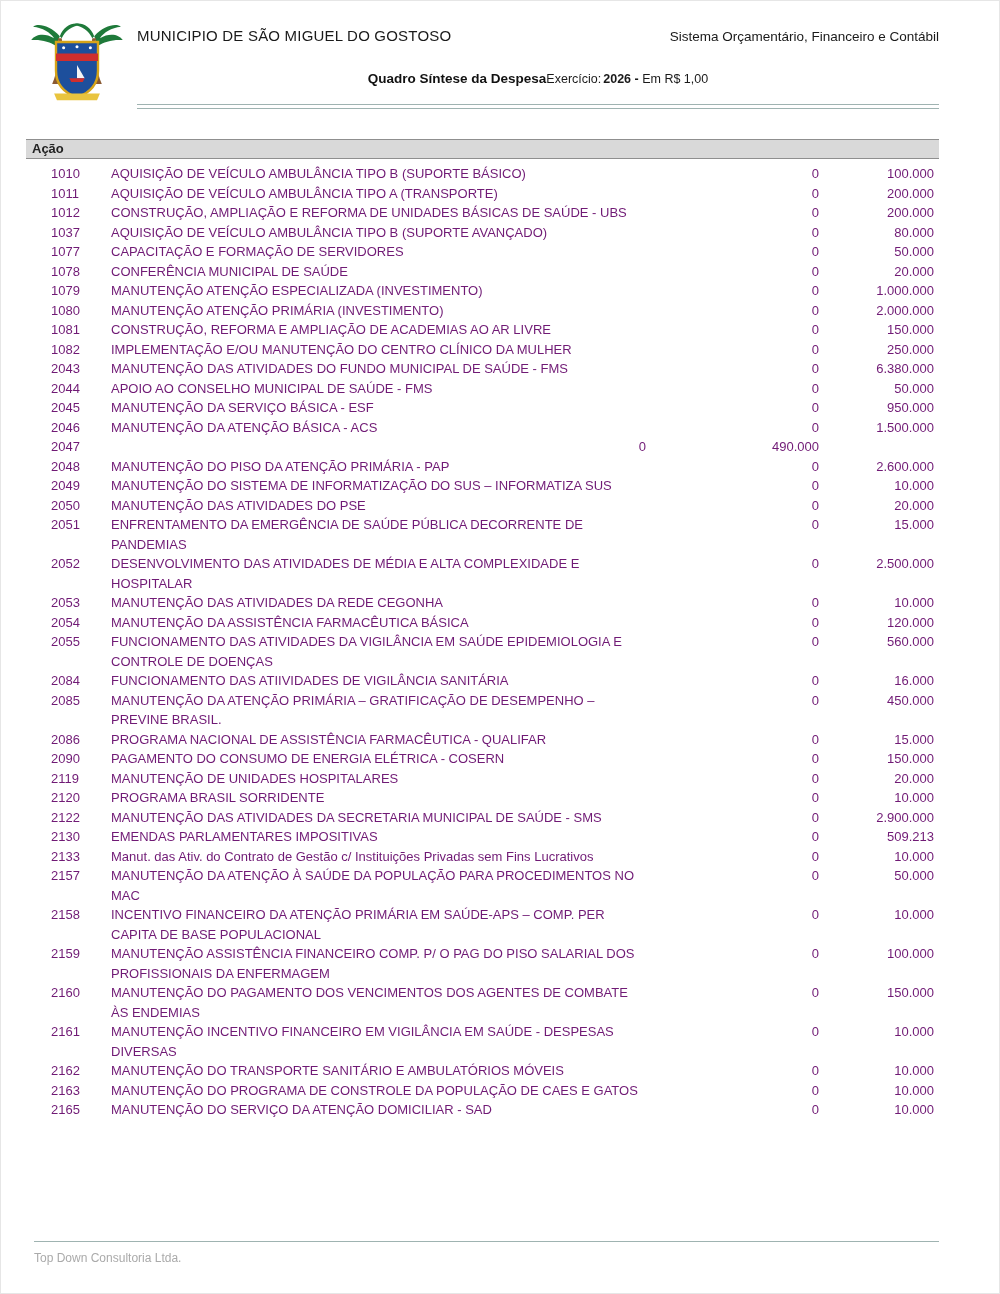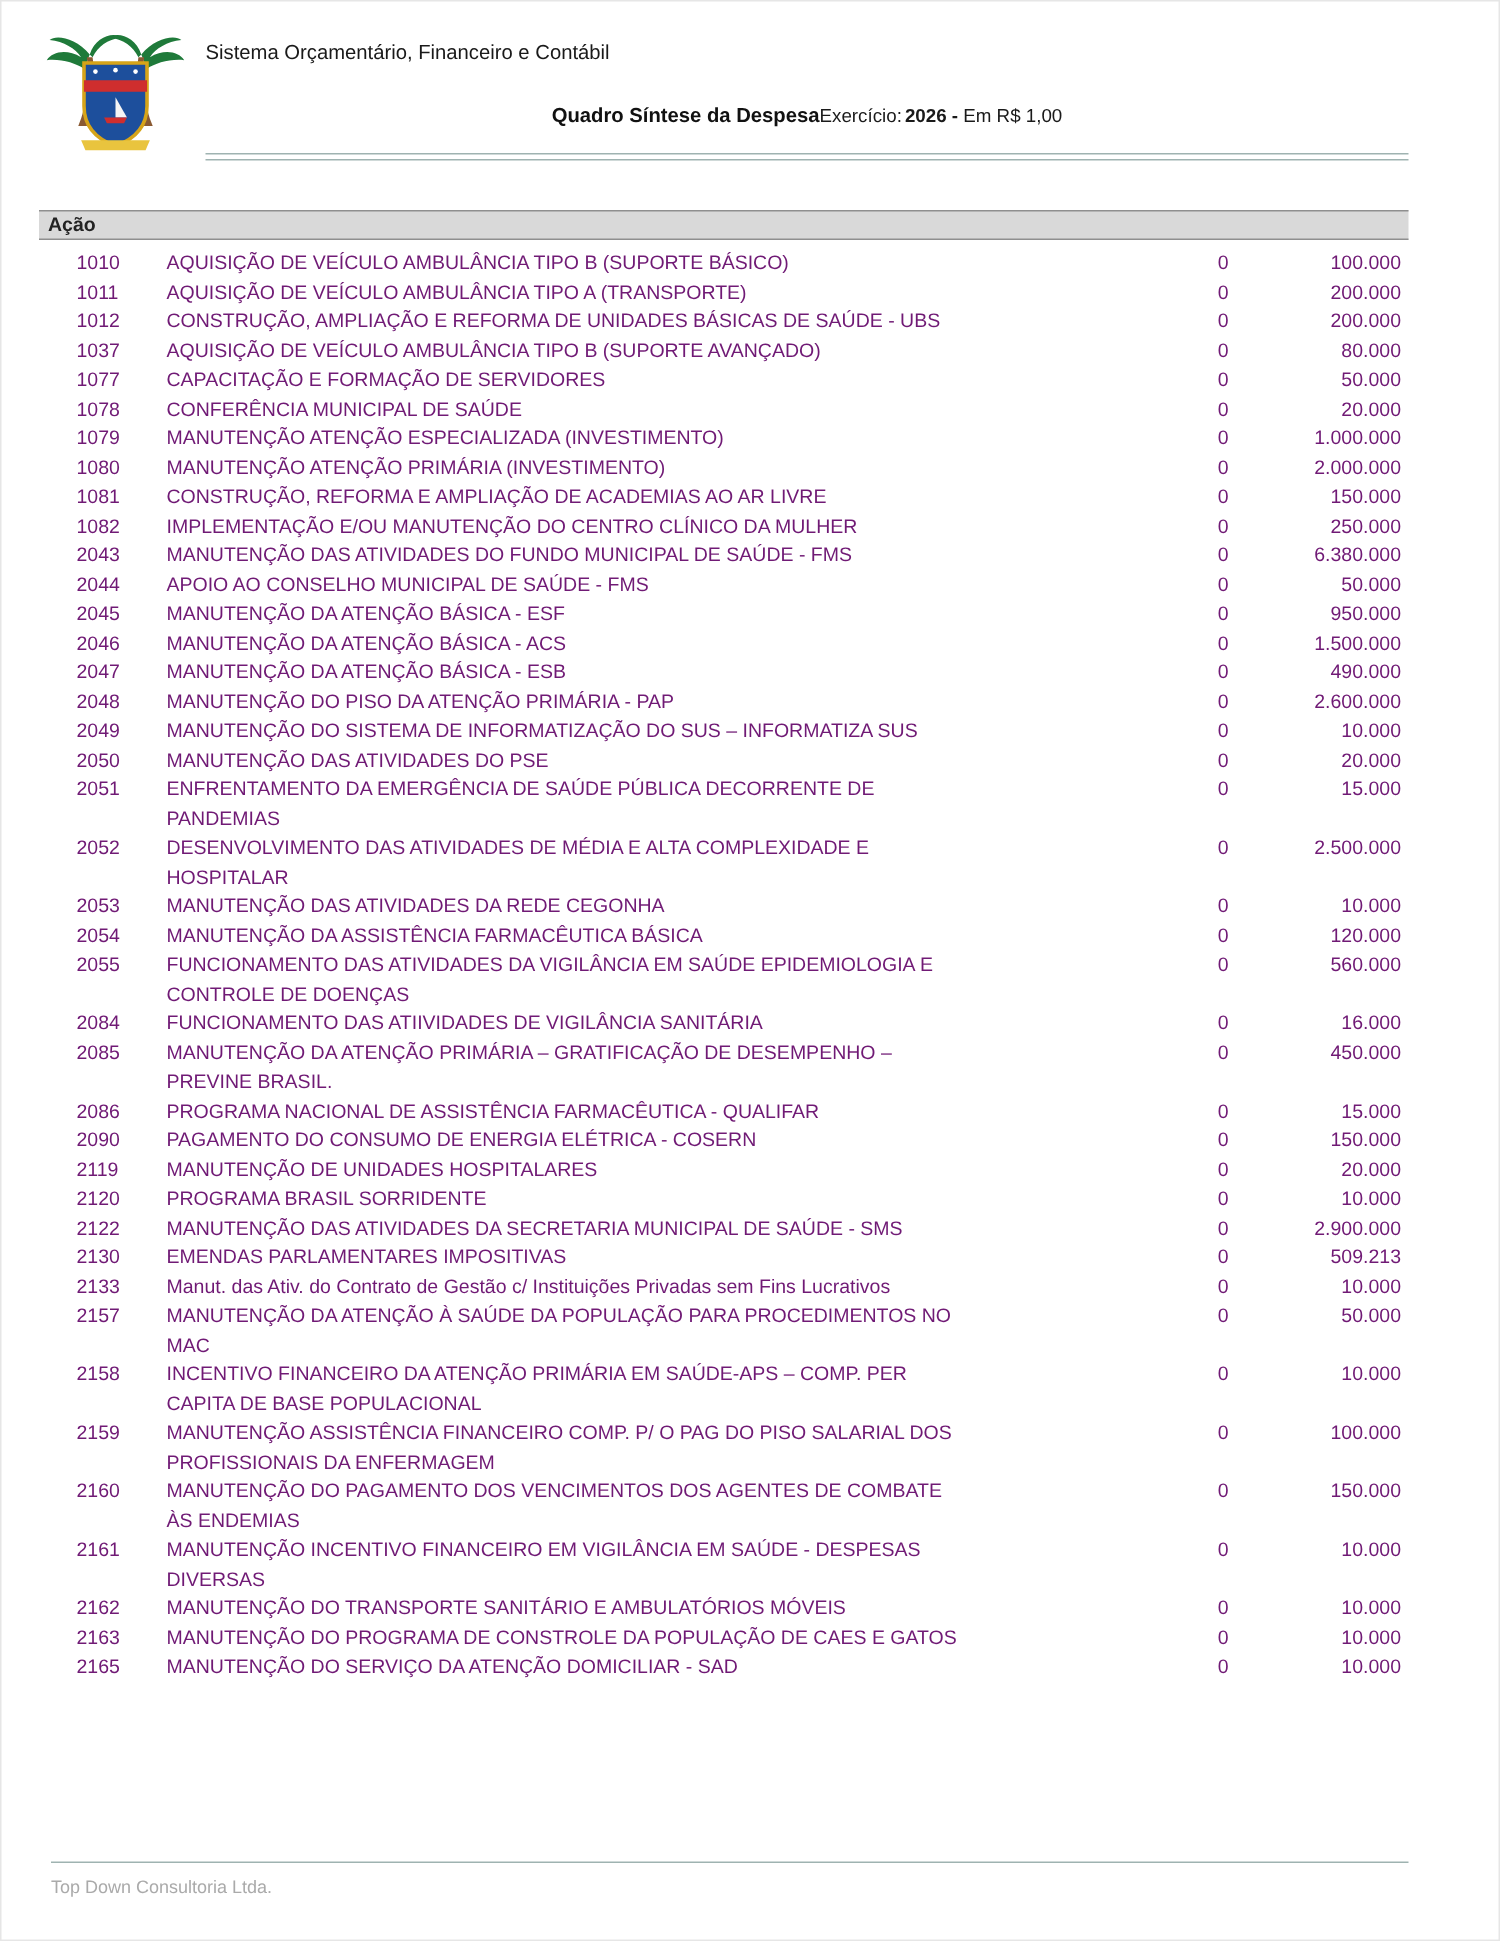--- a/index.html
+++ b/index.html
@@ -86,20 +86,21 @@
         <path d="M40 60 h16 l-2 4 h-12 z" fill="#cf2e2e"></path>
         <circle cx="34" cy="28" r="1.6" fill="#ffffff"></circle>
         <circle cx="48" cy="27" r="1.6" fill="#ffffff"></circle>
         <circle cx="62" cy="28" r="1.6" fill="#ffffff"></circle>
 
         <path d="M24 76 h48 l-3 7 h-42 z" fill="#e9c43e"></path>
       </svg>
     </div>
     <div class="header-text">
       <div class="hrow1">
+        <span class="muni">MUNICIPIO DE SÃO MIGUEL DO GOSTOSO</span>
         <span class="system">Sistema Orçamentário, Financeiro e Contábil</span>
       </div>
       <div class="hrow2">
         <span class="report-title">Quadro Síntese da Despesa</span>
         <span class="exercise"><span>Exercício:</span><b>2026 -</b> <span>Em R$ 1,00</span></span>
       </div>
       <div class="double-rule"></div>
     </div>
   </header>
 
@@ -187,35 +188,34 @@
 
   <div class="row">
     <div class="cell code">2044</div>
     <div class="cell desc">APOIO AO CONSELHO MUNICIPAL DE SAÚDE - FMS</div>
     <div class="cell zero">0</div>
     <div class="cell value">50.000</div>
   </div>
 
   <div class="row">
     <div class="cell code">2045</div>
-    <div class="cell desc">MANUTENÇÃO DA ATENÇÃO BÁSICA - ESF</div>
+    <div class="cell desc">MANUTENÇÃO DA SERVIÇO BÁSICA - ESF</div>
     <div class="cell zero">0</div>
     <div class="cell value">950.000</div>
   </div>
 
   <div class="row">
     <div class="cell code">2046</div>
     <div class="cell desc">MANUTENÇÃO DA ATENÇÃO BÁSICA - ACS</div>
     <div class="cell zero">0</div>
     <div class="cell value">1.500.000</div>
   </div>
 
   <div class="row">
     <div class="cell code">2047</div>
-    <div class="cell desc">MANUTENÇÃO DA ATENÇÃO BÁSICA - ESB</div>
     <div class="cell zero">0</div>
     <div class="cell value">490.000</div>
   </div>
 
   <div class="row">
     <div class="cell code">2048</div>
     <div class="cell desc">MANUTENÇÃO DO PISO DA ATENÇÃO PRIMÁRIA - PAP</div>
     <div class="cell zero">0</div>
     <div class="cell value">2.600.000</div>
   </div>

